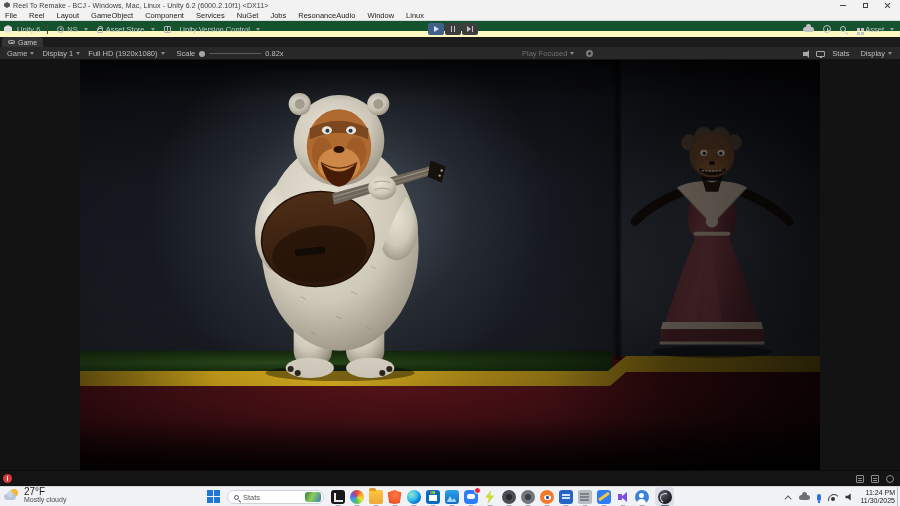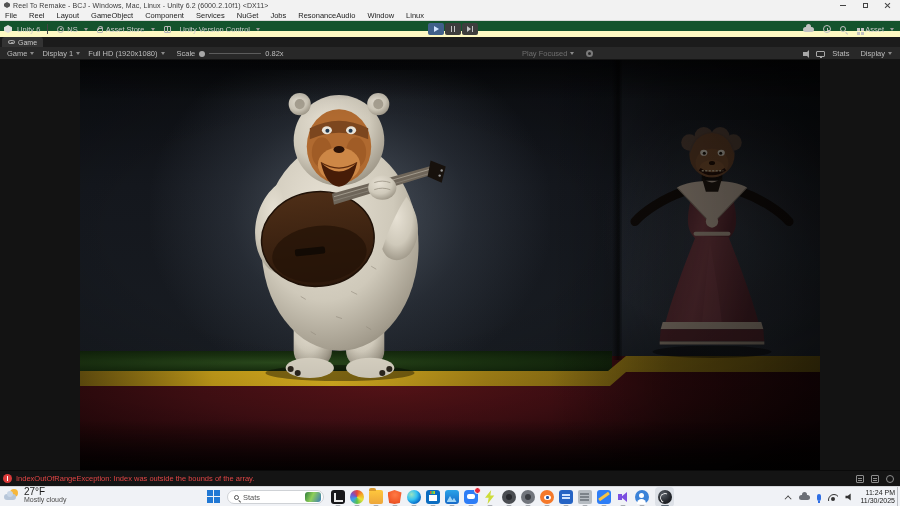--- a/index.html
+++ b/index.html
@@ -498,21 +498,20 @@
       <div class="dim-right"></div>
       <div class="top-shade"></div>
       <div class="vignette"></div>
     </div>
     <div class="letterbox-l"></div>
     <div class="letterbox-r"></div>
   </div>
 
   <div class="statusbar">
     <span class="err-ico"></span>
-    <span class="err-text">IndexOutOfRangeException: Index was outside the bounds of the array.</span>
     <div class="sb-right">
       <span class="sb-ico"></span>
       <span class="sb-ico"></span>
       <span class="sb-circle"></span>
     </div>
   </div>
 
   <div class="taskbar">
     <div class="weather">
       <span class="wx-ico">

